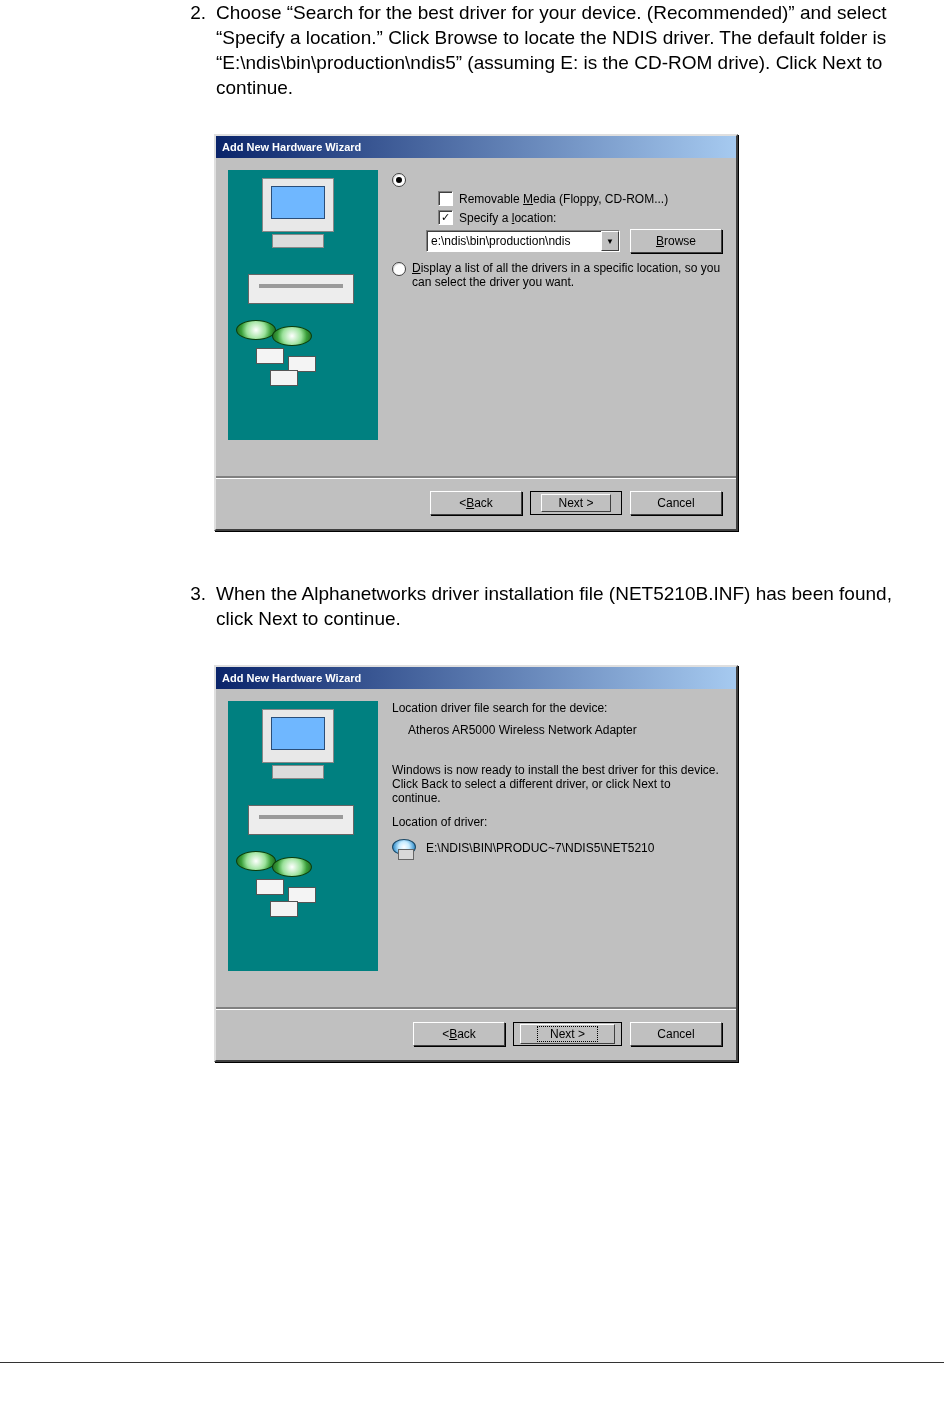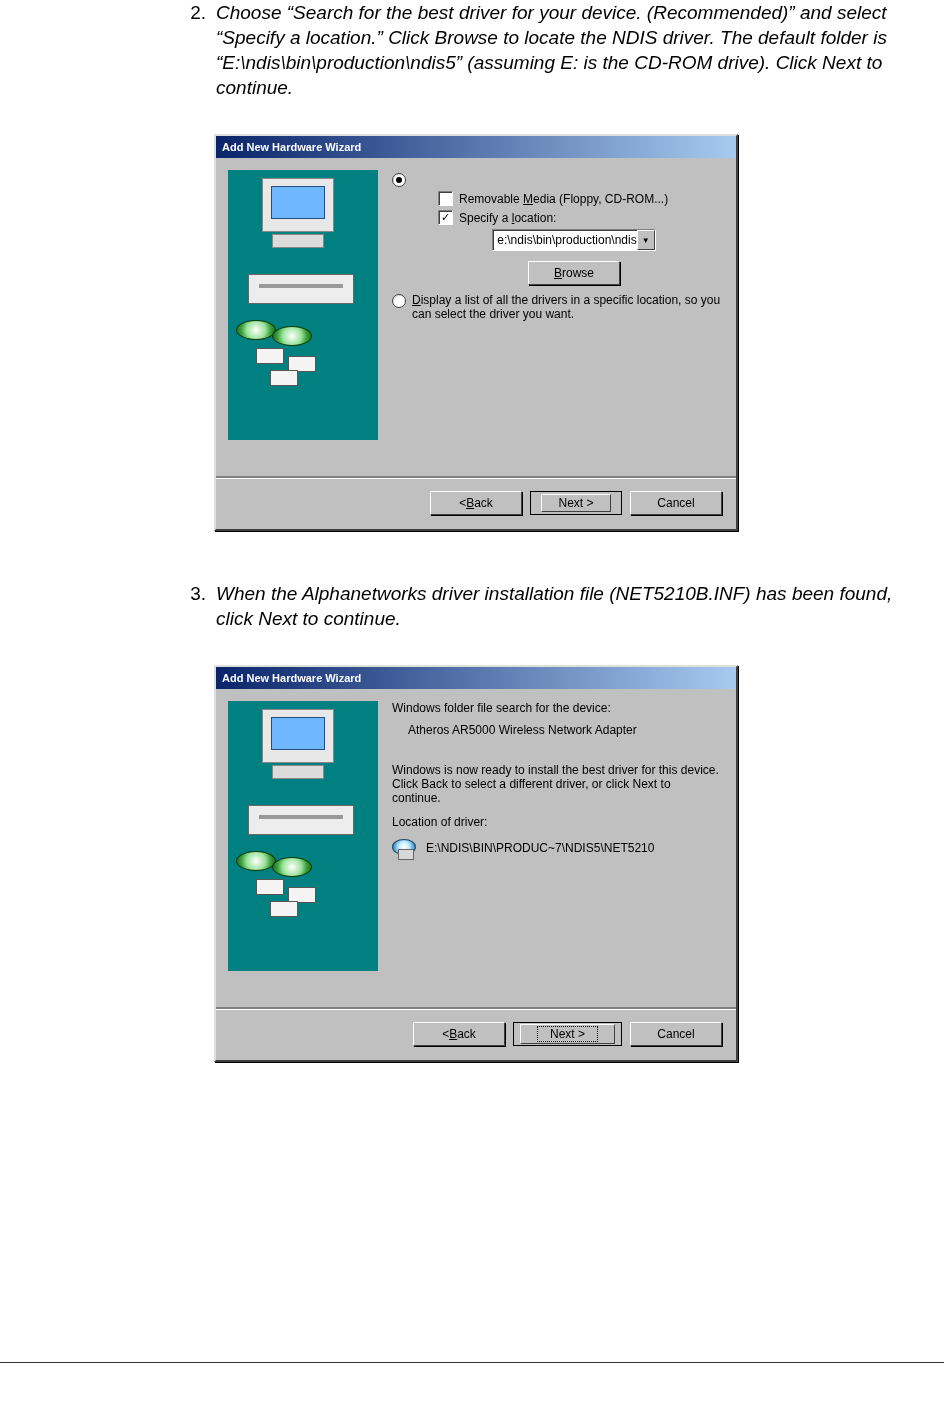--- a/index.html
+++ b/index.html
@@ -17,21 +17,21 @@
     display:flex;
     align-items:flex-start;
     margin:0 12px 34px 176px;
     line-height:1.32;
   }
   .step .num{
     width:30px;flex:0 0 30px;
     text-align:right;
     padding-right:10px;
   }
-  .step .txt{flex:1;font-style:italic;}
+  .step .txt{flex:1;}
   
   .dlg{
     width:520px;
     margin:0 0 50px 214px;
     background:#c0c0c0;
     border:2px solid;
     border-color:#dfdfdf #404040 #404040 #dfdfdf;
     box-shadow:1px 1px 0 #000;
     font-family:Tahoma,Geneva,sans-serif;
     font-size:12px;
@@ -91,21 +91,21 @@
   .dotted{border:1px dotted #000;padding:0 1px;display:inline-block;}
   .chkrow{display:flex;align-items:center;gap:6px;margin:4px 0 4px 18px;padding-left:28px;}
   .chk{
     width:13px;height:13px;background:#fff;border:1px solid;
     border-color:#808080 #fff #fff #808080;
     box-shadow:inset 1px 1px 0 #404040;
     display:flex;align-items:center;justify-content:center;flex:0 0 13px;
   }
   .chk .mark{font-size:11px;line-height:1;}
   .u{text-decoration:underline;}
-  .pathrow{display:flex;gap:10px;margin:3px 0 6px 34px;align-items:center;flex-direction:column;}
+  .pathrow{display:flex;gap:10px;margin:3px 0 6px 34px;align-items:center;}
   .combo{
     display:flex;align-items:center;background:#fff;height:20px;flex:1;
     border:1px solid;border-color:#808080 #fff #fff #808080;
     box-shadow:inset 1px 1px 0 #404040;
     padding:0 0 0 4px;min-width:0;
   }
   .combo span{flex:1;white-space:nowrap;overflow:hidden;}
   .combo .dd{
     width:16px;height:18px;background:#c0c0c0;border:1px solid;
     border-color:#fff #404040 #404040 #fff;
@@ -248,21 +248,21 @@
       <div class="drive"></div>
       <div class="cds">
             <div class="cd c1"></div>
             <div class="cd c2"></div>
           </div>
       <div class="blk b1"></div>
           <div class="blk b2"></div>
           <div class="blk b3"></div>
     </div>
     <div class="content">
-      <div class="para">Windows folder file search for the device:</div>
+      <div class="para">Location driver file search for the device:</div>
       <div class="para" style="margin:6px 0 26px 16px">Atheros AR5000 Wireless Network Adapter</div>
       <div class="para">Windows is now ready to install the best driver for this device. Click Back to select a different driver, or click Next to continue.</div>
       <div class="para" style="margin-top:10px">Location of driver:</div>
       <div class="loc">
         <div class="cdicon"></div>
         <div>E:\NDIS\BIN\PRODUC~7\NDIS5\NET5210</div>
       </div>
     </div>
   </div>
   <div class="hr"></div>

